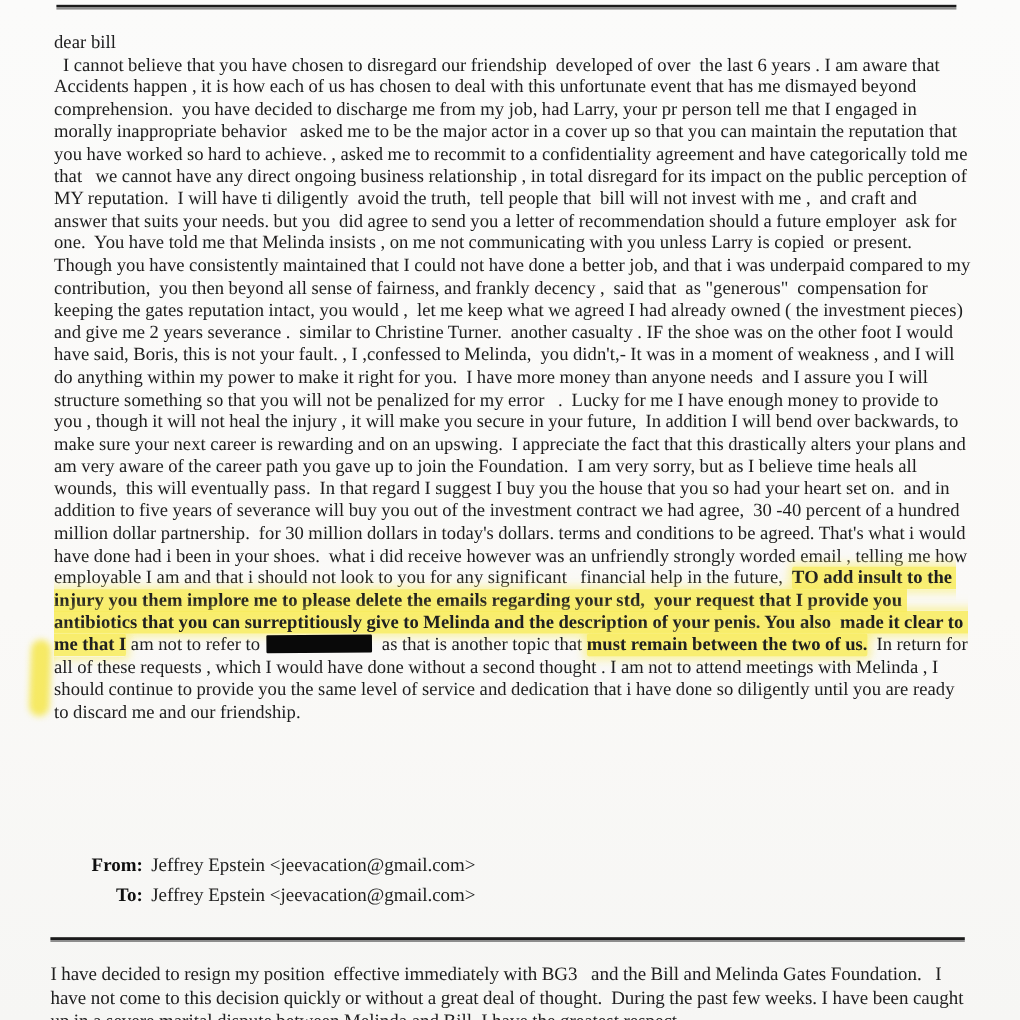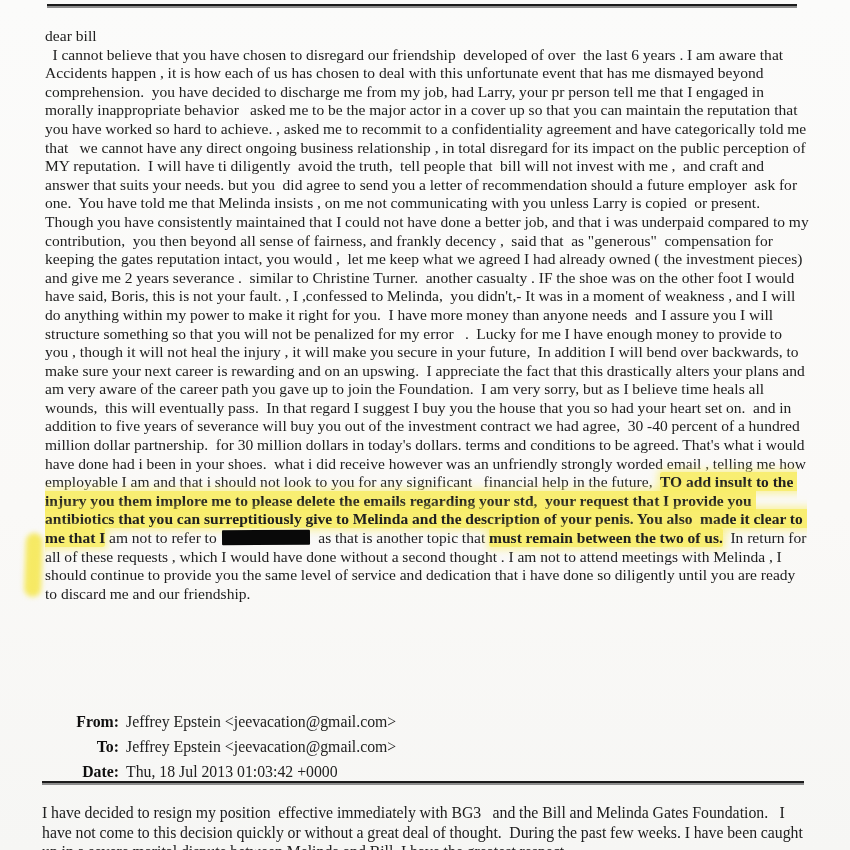--- a/index.html
+++ b/index.html
@@ -62,24 +62,20 @@
 
     <div class="header-block">
       <div class="hrow">
         <span class="hlabel">From:</span>
         <span class="hvalue">Jeffrey Epstein &lt;jeevacation@gmail.com&gt;</span>
       </div>
       <div class="hrow">
         <span class="hlabel">To:</span>
         <span class="hvalue">Jeffrey Epstein &lt;jeevacation@gmail.com&gt;</span>
       </div>
-      <div class="hrow">
-        <span class="hlabel">Date:</span>
-        <span class="hvalue">Thu, 18 Jul 2013 01:03:42 +0000</span>
-      </div>
     </div>
 
     <div class="rule rule-bottom"></div>
 
     <p class="footer-par">I have decided to resign my position  effective immediately with BG3   and the Bill and Melinda Gates Foundation.   I have not come to this decision quickly or without a great deal of thought.  During the past few weeks. I have been caught up in a severe marital dispute between Melinda and Bill. I have the greatest respect</p>
 
   </div>
 </div>
 
 </body></html>

